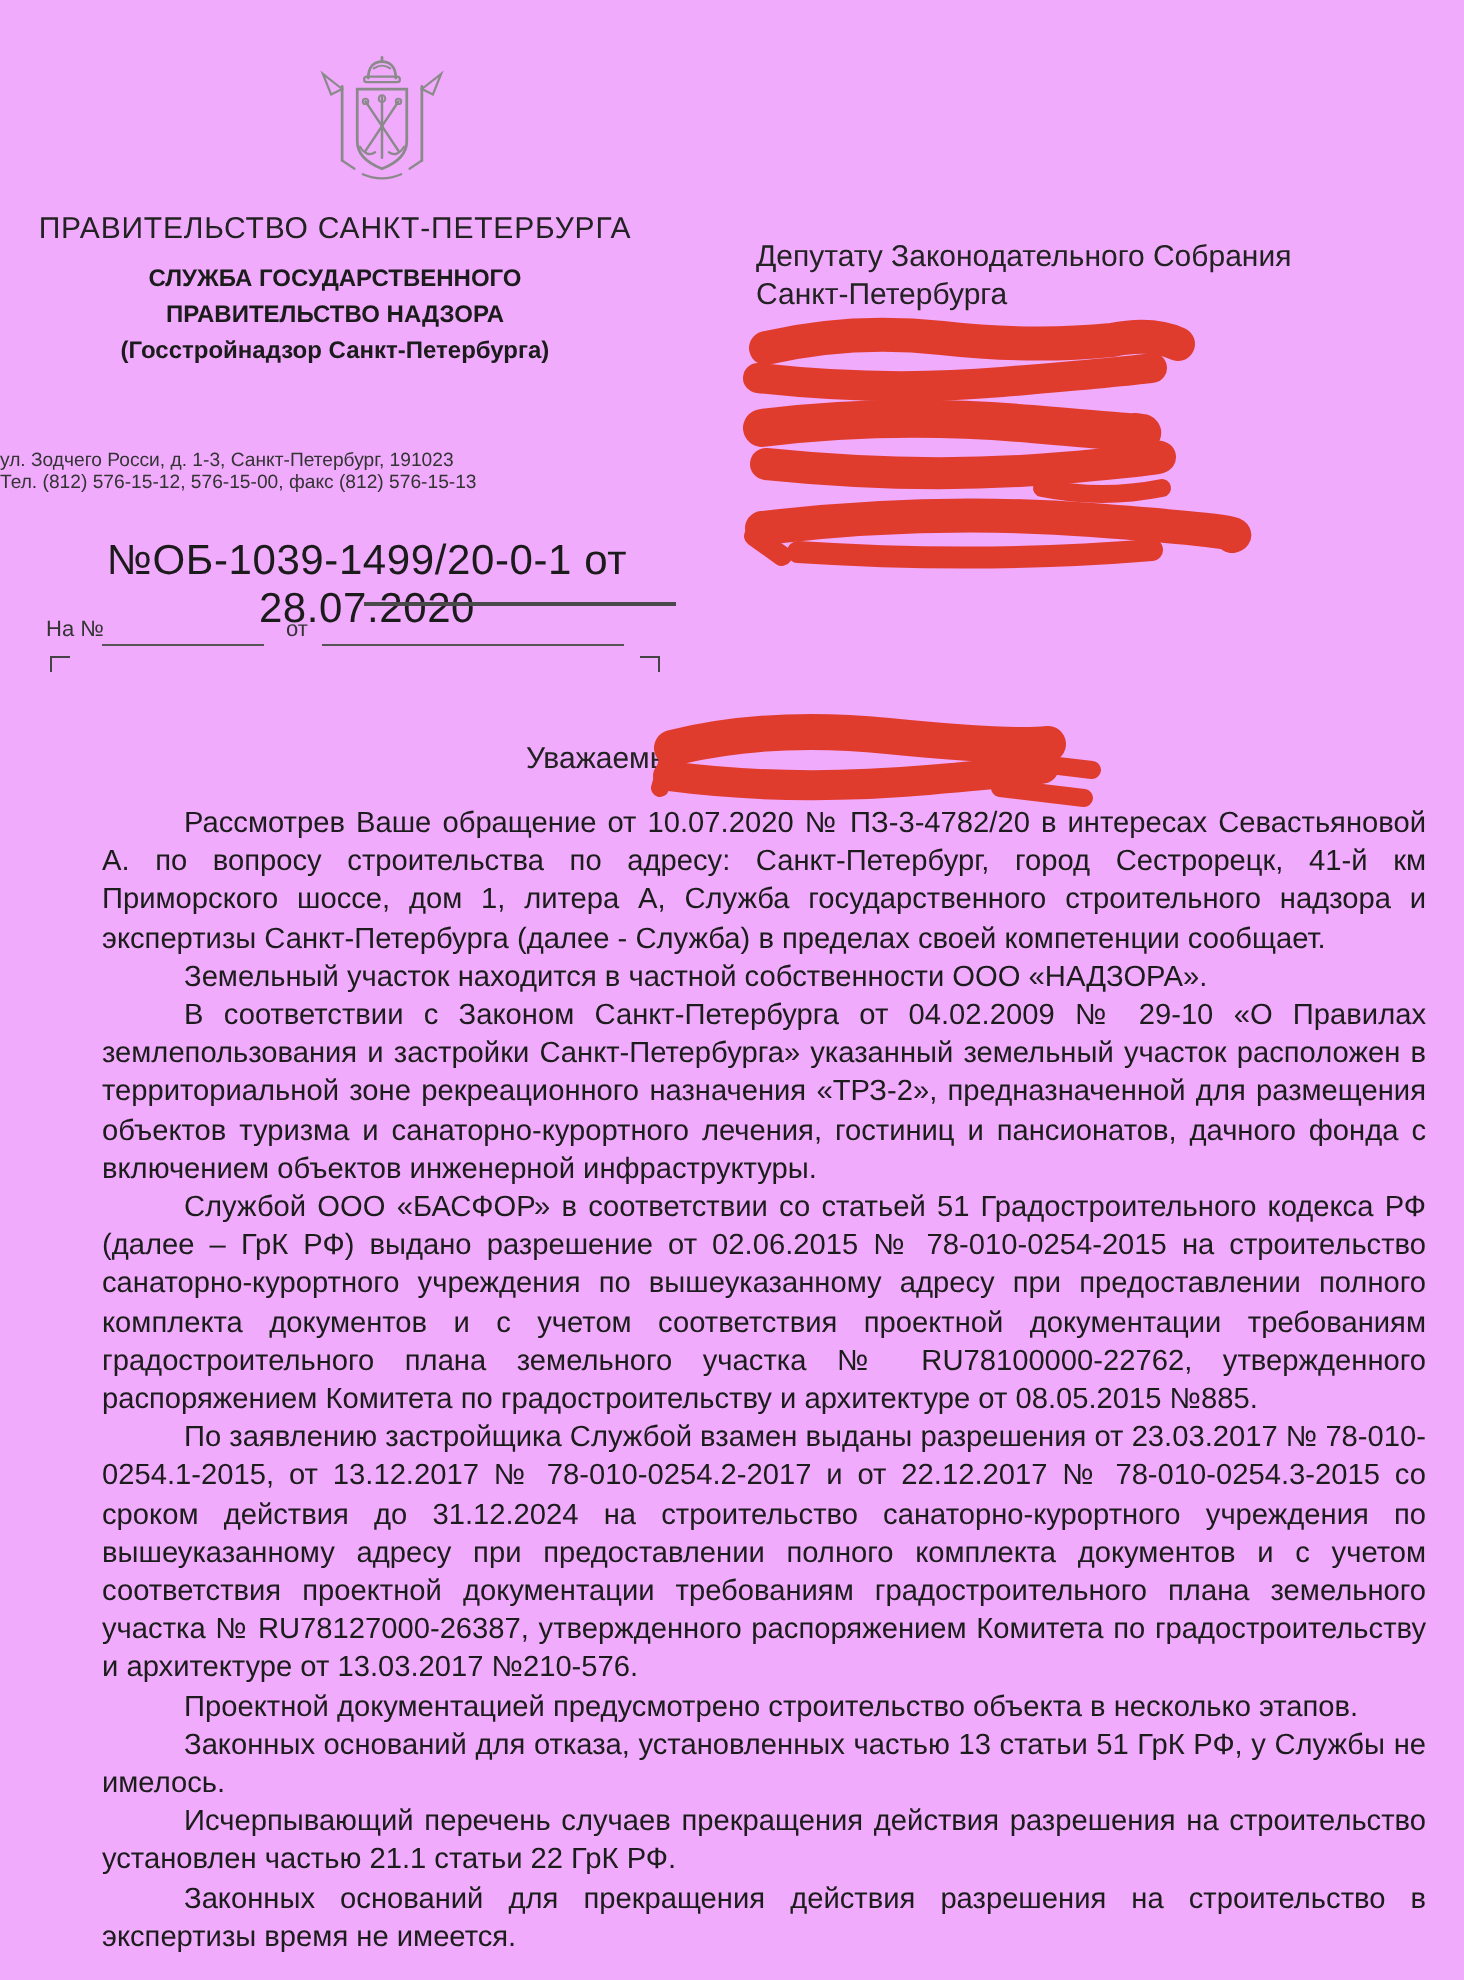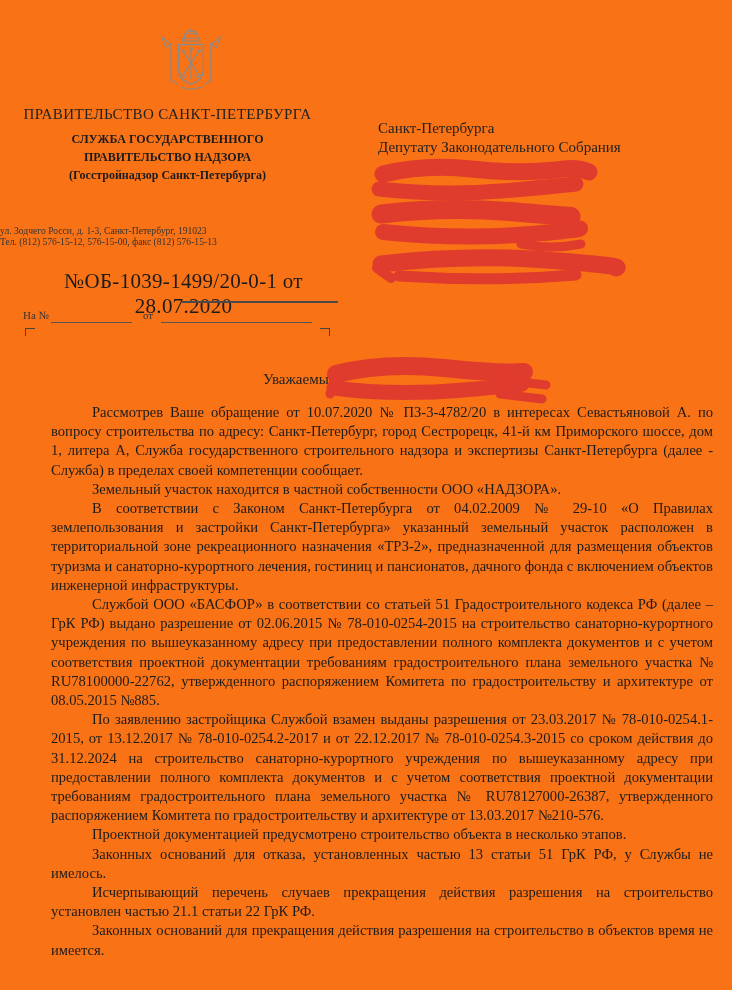--- a/index.html
+++ b/index.html
@@ -1,21 +1,21 @@
 <!DOCTYPE html>
 <html lang="ru"><head>
 <meta charset="utf-8">
 <style>
   html,body{margin:0;padding:0;background:#e9e9e9;}
   .page{
     position:relative;
     width:732px;height:990px;
     margin:0 auto;
-    background:#f97316;
-    font-family:Liberation Serif, serif;
+    background:#f0abfc;
+    font-family:Liberation Sans, sans-serif;
     color:#1f1f1f;
     overflow:hidden;
   }
   .emblem{position:absolute;left:156px;top:28px;width:70px;height:66px;}
   .gov-line{
     position:absolute;left:0;top:106px;width:335px;
     text-align:center;font-size:15px;letter-spacing:.4px;color:#222;
   }
   .agency{
     position:absolute;left:0;top:131px;width:335px;
@@ -118,22 +118,22 @@
   <div class="na-row">
     <span class="na-label">На №</span>
     <span class="na-line1"></span>
     <span class="na-ot">от</span>
     <span class="na-line2"></span>
   </div>
   <div class="corner corner-left"></div>
   <div class="corner corner-right"></div>
 
   <div class="addressee">
+    <div>Депутату Законодательного Собрания</div>
     <div>Санкт-Петербурга</div>
-    <div>Депутату Законодательного Собрания</div>
   </div>
 
   <div class="scribble-addr">
     <svg viewBox="0 0 274 132" fill="none" stroke="#e03c2d" stroke-linecap="round">
       <path d="M12 18 Q55 8 100 13 T185 14 Q205 10 218 16" stroke-width="17"></path>
       <path d="M8 33 Q70 40 130 35 T205 28" stroke-width="15"></path>
       <path d="M10 58 Q75 50 145 56 T196 60" stroke-width="19"></path>
       <path d="M12 76 Q90 84 160 78 T200 72" stroke-width="16"></path>
       <path d="M150 88 Q180 94 210 88" stroke-width="9"></path>
       <path d="M10 108 Q95 98 175 104 T245 112" stroke-width="17"></path>
@@ -156,16 +156,16 @@
 
   <div class="body-text">
     <p>Рассмотрев Ваше обращение  от 10.07.2020 № ПЗ-3-4782/20 в интересах Севастьяновой А. по вопросу строительства  по адресу: Санкт-Петербург, город Сестрорецк, 41-й км Приморского шоссе, дом 1, литера А, Служба государственного строительного надзора и экспертизы Санкт-Петербурга (далее - Служба) в пределах своей компетенции сообщает.</p>
     <p>Земельный участок находится в частной собственности ООО «НАДЗОРА».</p>
     <p>В соответствии с Законом Санкт-Петербурга от 04.02.2009 № 29-10 «О Правилах землепользования и застройки Санкт-Петербурга» указанный земельный участок расположен в территориальной зоне рекреационного назначения «ТРЗ-2», предназначенной для размещения объектов туризма и санаторно-курортного лечения, гостиниц и пансионатов, дачного фонда с включением объектов инженерной инфраструктуры.</p>
     <p>Службой ООО «БАСФОР» в соответствии со статьей 51 Градостроительного кодекса РФ (далее – ГрК РФ) выдано разрешение от 02.06.2015 № 78-010-0254-2015 на строительство санаторно-курортного учреждения по вышеуказанному адресу при предоставлении полного комплекта документов и с учетом соответствия проектной документации требованиям градостроительного плана земельного участка № RU78100000-22762, утвержденного распоряжением Комитета по градостроительству и архитектуре от 08.05.2015 №885.</p>
     <p>По заявлению застройщика Службой взамен выданы разрешения от 23.03.2017 № 78-010-0254.1-2015, от 13.12.2017 № 78-010-0254.2-2017 и от 22.12.2017 № 78-010-0254.3-2015 со сроком действия до 31.12.2024 на строительство санаторно-курортного учреждения по вышеуказанному адресу при предоставлении полного комплекта документов и с учетом соответствия проектной документации требованиям градостроительного плана земельного участка № RU78127000-26387, утвержденного распоряжением Комитета по градостроительству и архитектуре от 13.03.2017 №210-576.</p>
     <p>Проектной документацией предусмотрено строительство объекта в несколько этапов.</p>
     <p>Законных оснований для отказа, установленных частью 13 статьи 51 ГрК РФ, у Службы не имелось.</p>
     <p>Исчерпывающий перечень случаев прекращения действия разрешения на строительство установлен частью 21.1 статьи 22 ГрК РФ.</p>
-    <p>Законных оснований для прекращения действия разрешения на строительство в объектов время не имеется.</p>
+    <p>Законных оснований для прекращения действия разрешения на строительство в экспертизы время не имеется.</p>
   </div>
 
 </div>
 
 </body></html>

